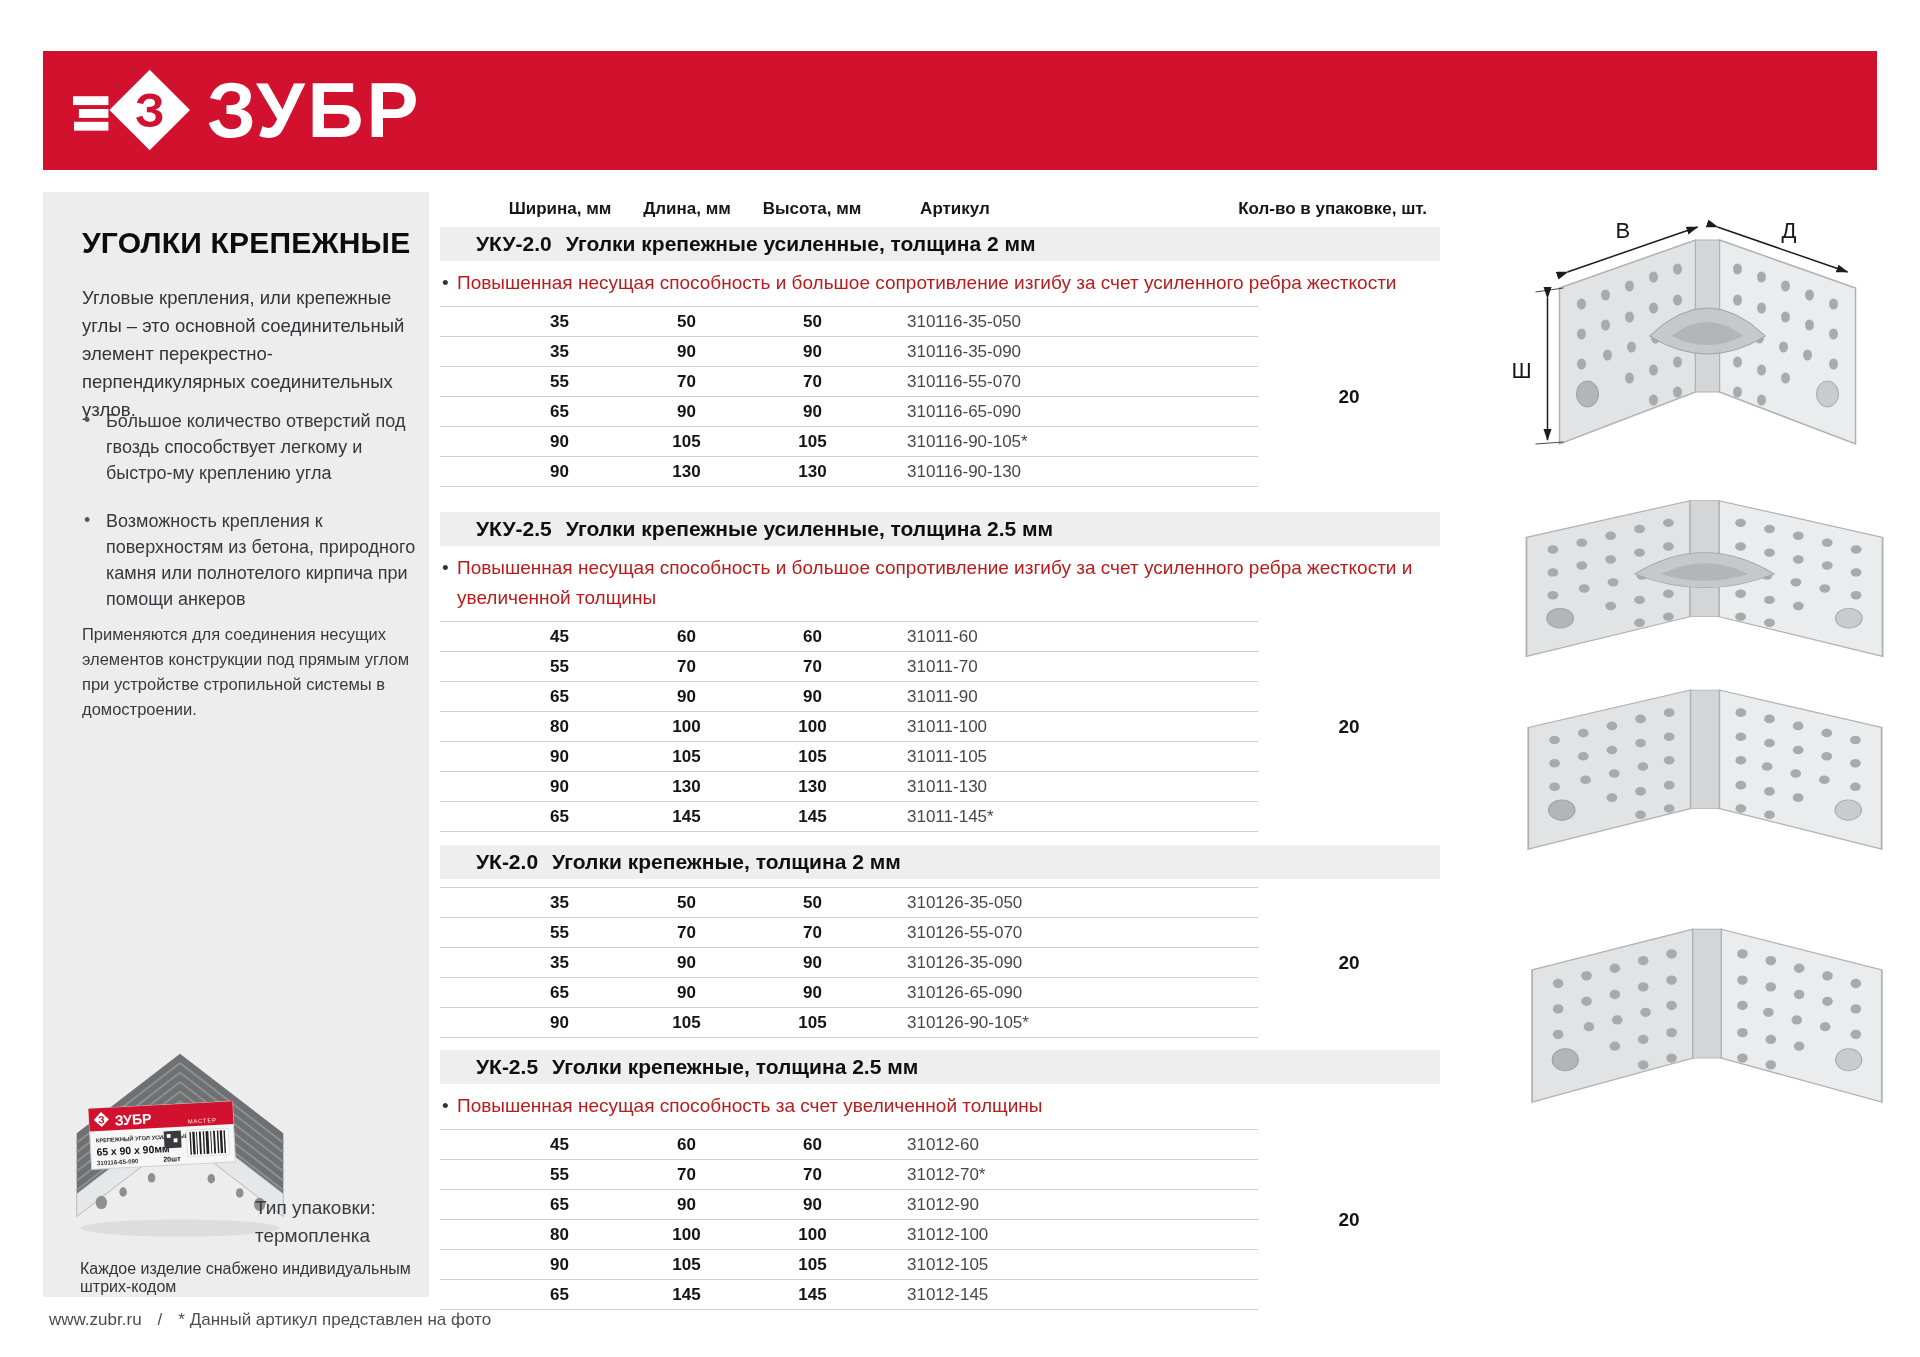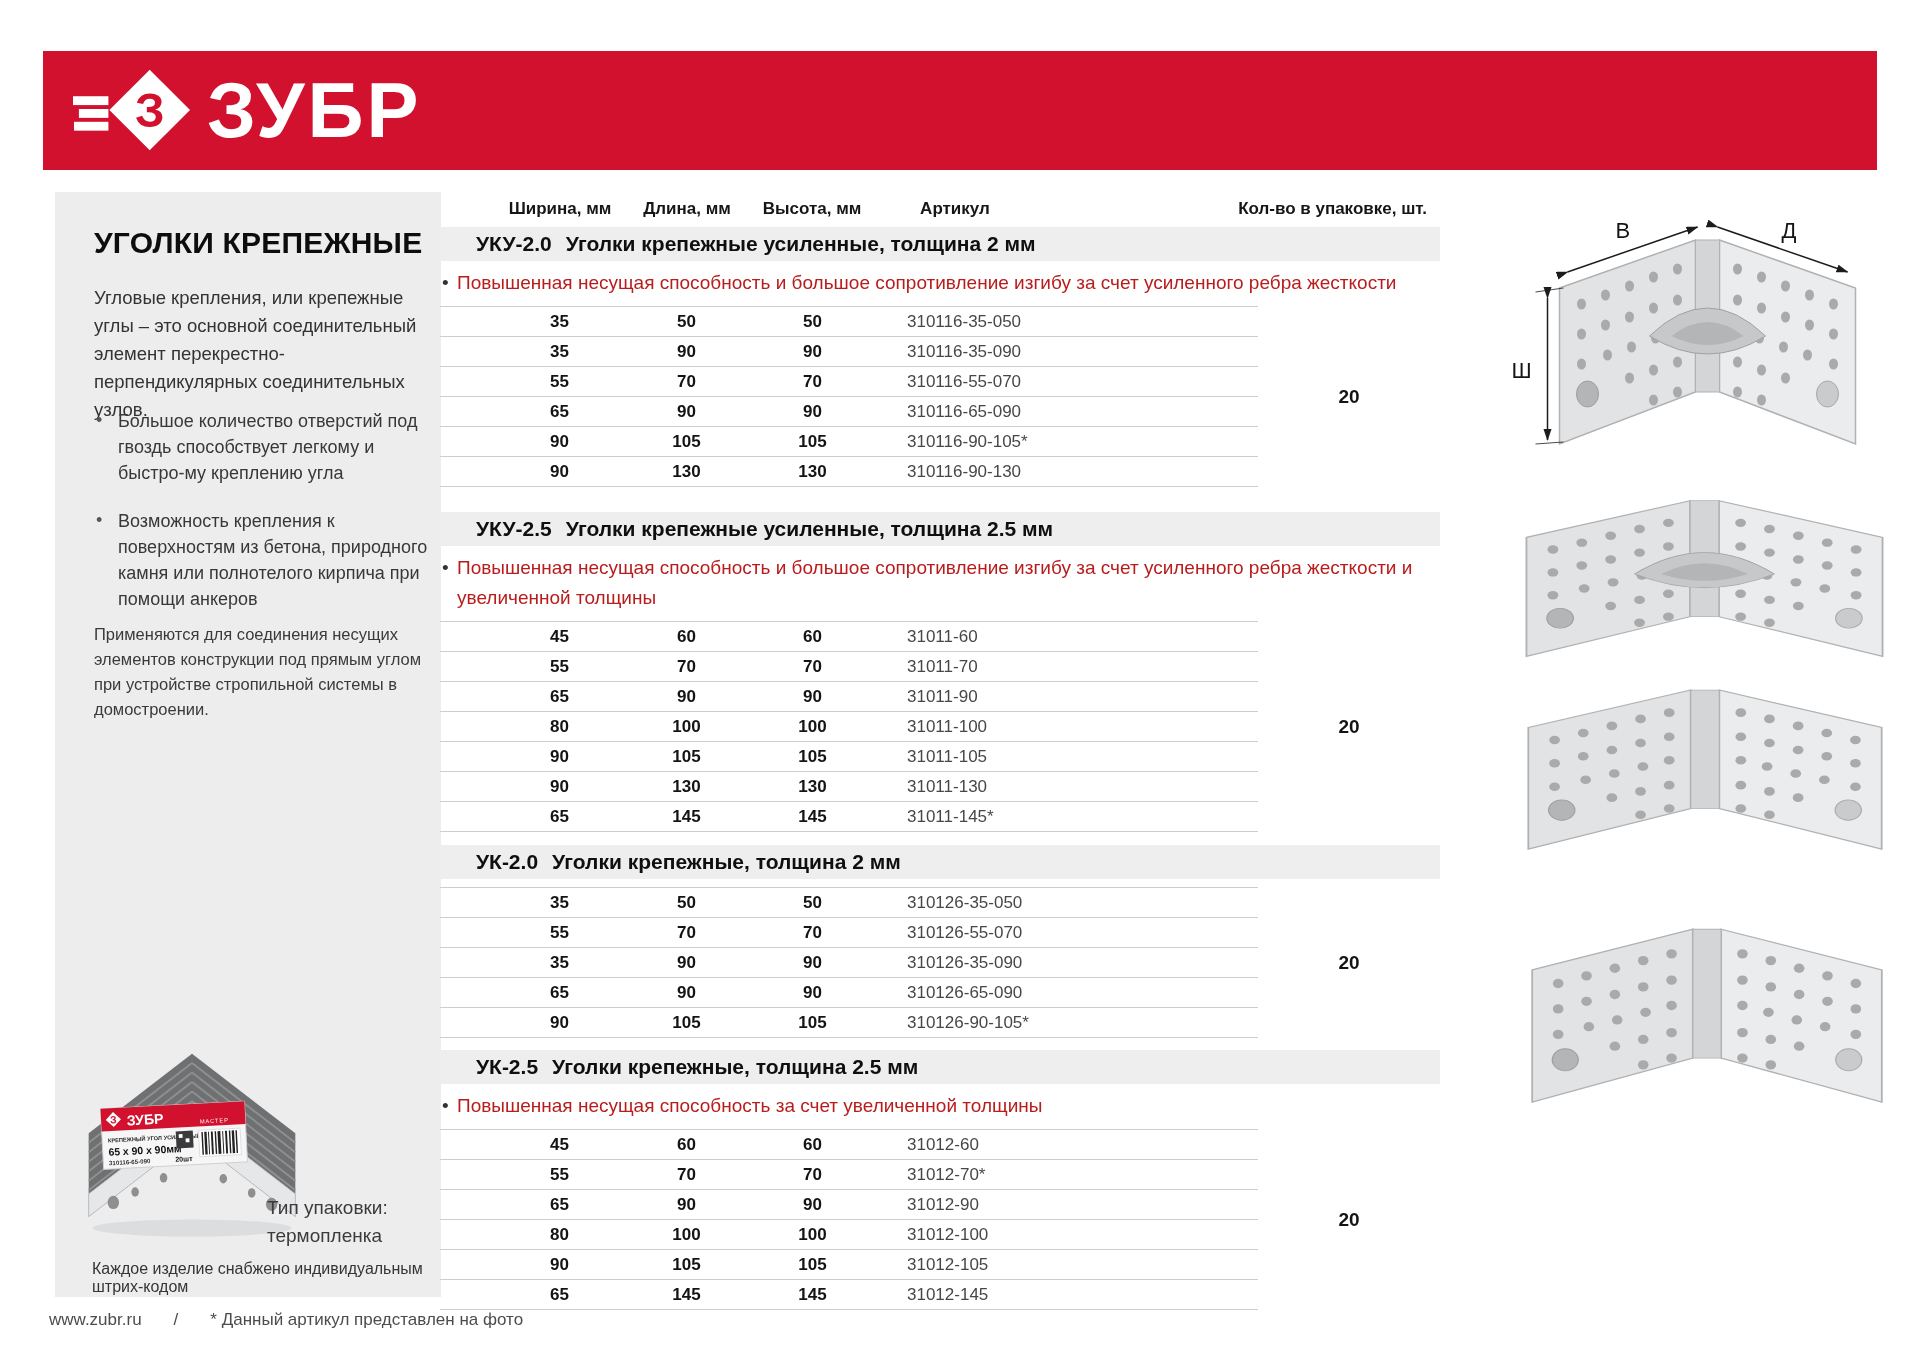--- a/index.html
+++ b/index.html
@@ -7,21 +7,21 @@
   .page{position:relative;width:1920px;height:1357px;overflow:hidden;background:#fff;
         font-family:"Liberation Sans",sans-serif;color:#1c1c1c;}
 
   
   .brand-bar{position:absolute;left:43px;top:51px;width:1834px;height:119px;background:var(--red);}
   .logo{position:absolute;left:30px;top:17px;display:flex;align-items:center;}
   .logo svg{width:118px;height:84px;display:block;}
   .logo-text{color:#fff;font-size:78px;font-weight:800;letter-spacing:3px;line-height:1;margin-left:16px;}
 
   
-  .sidebar{position:absolute;left:43px;top:192px;width:386px;height:1105px;background:#ededee;margin-left:12px;}
+  .sidebar{position:absolute;left:43px;top:192px;width:386px;height:1105px;background:#ededee;}
   .sb-title{position:absolute;left:39px;top:34px;margin:0;font-size:30px;font-weight:800;color:#0d0d0d;letter-spacing:.2px;}
   .sb-intro{position:absolute;left:39px;top:92px;width:334px;margin:0;font-size:18.5px;line-height:28px;color:#333335;}
   .feature-list{position:absolute;left:39px;top:216px;width:340px;}
   .feature{position:relative;padding-left:24px;font-size:18px;line-height:26px;color:#38383a;margin-bottom:22px;}
   .feature::before{content:"•";position:absolute;left:2px;top:-1px;color:#55555a;}
   .sb-note{position:absolute;left:39px;top:430px;width:336px;margin:0;font-size:16.5px;line-height:25px;color:#3a3a3c;}
   .pack-photo{position:absolute;left:28px;top:854px;width:218px;height:202px;}
   .pack-photo svg{width:100%;height:100%;}
   .pack-type{position:absolute;left:212px;top:1002px;font-size:19px;line-height:28px;color:#3b3b3d;}
   .sb-barcode-note{position:absolute;left:37px;top:1068px;width:352px;margin:0;font-size:16px;color:#353537;}
@@ -53,21 +53,21 @@
   
   .gallery-item{position:absolute;}
   .gallery-item svg{width:100%;height:100%;display:block;}
   #g1{left:1475px;top:196px;width:425px;height:262px;}
   #g2{left:1512px;top:487px;width:385px;height:180px;}
   #g3{left:1514px;top:676px;width:382px;height:184px;}
   #g4{left:1518px;top:914px;width:378px;height:200px;}
   .dim-label{font-size:22px;fill:#161616;font-family:"Liberation Sans",sans-serif;}
 
   
-  .footer{position:absolute;left:49px;top:1310px;display:flex;gap:32px;font-size:17px;color:#4c4c4e;}
+  .footer{position:absolute;left:49px;top:1310px;display:flex;gap:16px;font-size:17px;color:#4c4c4e;}
 </style>
 </head>
 <body>
 
 <svg width="0" height="0" style="position:absolute" aria-hidden="true">
   <defs>
     <marker id="ah" markerWidth="12" markerHeight="10" refX="11" refY="4" orient="auto" markerUnits="userSpaceOnUse">
       <path d="M0,0 L12,4 L0,8 Z" fill="#1c1c1c"></path>
     </marker>
     <g id="holesG" fill="#a8aaac">

